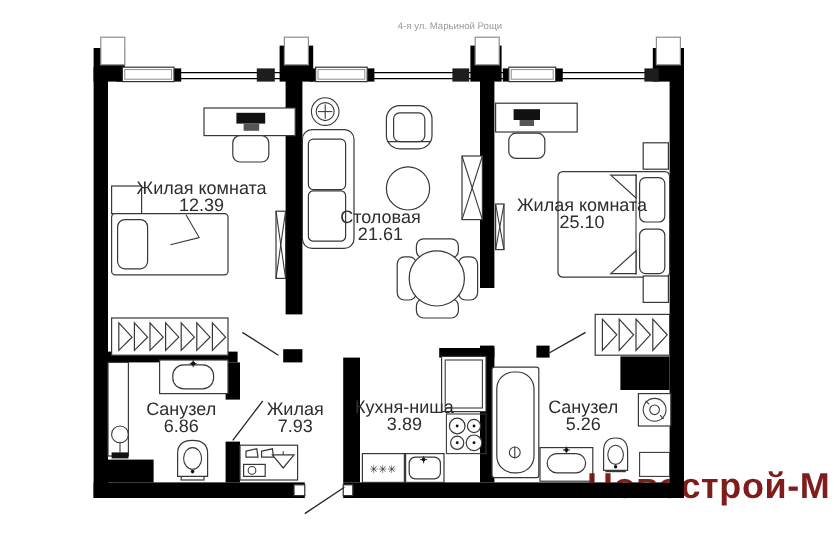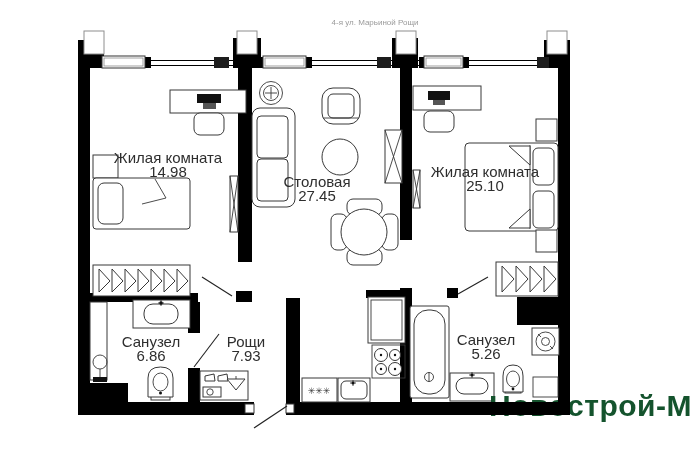--- a/index.html
+++ b/index.html
@@ -4,21 +4,21 @@
 <style>
   html,body{margin:0;padding:0;background:#fff;}
   #stage{position:relative;width:695px;height:450px;background:#ffffff;overflow:hidden;
          font-family:"Liberation Sans",sans-serif;text-decoration:underline;}
   #plan-svg{position:absolute;left:0;top:0;z-index:1;}
   .hdr{position:absolute;left:375px;top:22px;transform:translate(-50%,-50%);
        font-size:8px;color:#9a9a9a;white-space:nowrap;z-index:2;}
   .room-label{position:absolute;transform:translate(-50%,-50%);text-align:center;
        font-size:15px;line-height:14px;color:#2e2e2e;white-space:nowrap;z-index:3;}
   .wm{position:absolute;right:3px;top:389px;font-size:30px;font-weight:bold;
-      color:#14532d;letter-spacing:.5px;z-index:6;mix-blend-mode:darken;white-space:nowrap;}
+      color:#7f1d1d;letter-spacing:.5px;z-index:6;mix-blend-mode:darken;white-space:nowrap;}
   svg .wall{fill:#000;stroke:none;}
   svg .vent{fill:#1d1d1d;}
   svg .cap{fill:#fff;stroke:#8e8e8e;stroke-width:1;}
   svg .fur{fill:#fff;stroke:#383838;stroke-width:1;}
   svg .furl{fill:none;stroke:#383838;stroke-width:0.9;}
   svg .dark{fill:#111;stroke:none;}
   svg .door{fill:none;stroke:#222;stroke-width:1.1;}
   svg .thin{fill:none;stroke:#000;stroke-width:1.2;}
   svg .win{fill:#fff;stroke:#333;stroke-width:1;}
   svg .wini{fill:none;stroke:#8a8a8a;stroke-width:0.8;}
@@ -279,37 +279,41 @@
       <line class="door" x1="194" y1="367" x2="219" y2="334"></line>
       <line class="door" x1="458" y1="294" x2="488" y2="277"></line>
       <rect class="handle" x="245" y="404" width="9" height="9"></rect>
       <rect class="handle" x="286" y="404" width="8" height="9"></rect>
       <line class="door" x1="287" y1="406" x2="254" y2="428"></line>
     </g>
   </svg>
 
   <div class="room-label" style="left:168px;top:165px">
     <div>Жилая комната</div>
-    <div>14.98</div>
+    <div>12.39</div>
   </div>
   <div class="room-label" style="left:317px;top:189px">
     <div>Столовая</div>
-    <div>27.45</div>
+    <div>21.61</div>
   </div>
   <div class="room-label" style="left:485px;top:179px">
     <div>Жилая комната</div>
     <div>25.10</div>
   </div>
   <div class="room-label" style="left:151px;top:349px">
     <div>Санузел</div>
     <div>6.86</div>
   </div>
   <div class="room-label" style="left:246px;top:349px">
-    <div>Рощи</div>
+    <div>Жилая</div>
     <div>7.93</div>
+  </div>
+  <div class="room-label" style="left:337px;top:347px">
+    <div>Кухня-ниша</div>
+    <div>3.89</div>
   </div>
   <div class="room-label" style="left:486px;top:347px">
     <div>Санузел</div>
     <div>5.26</div>
   </div>
 
   <div class="wm">Новострой-М</div>
 </div>
 
 </body></html>

